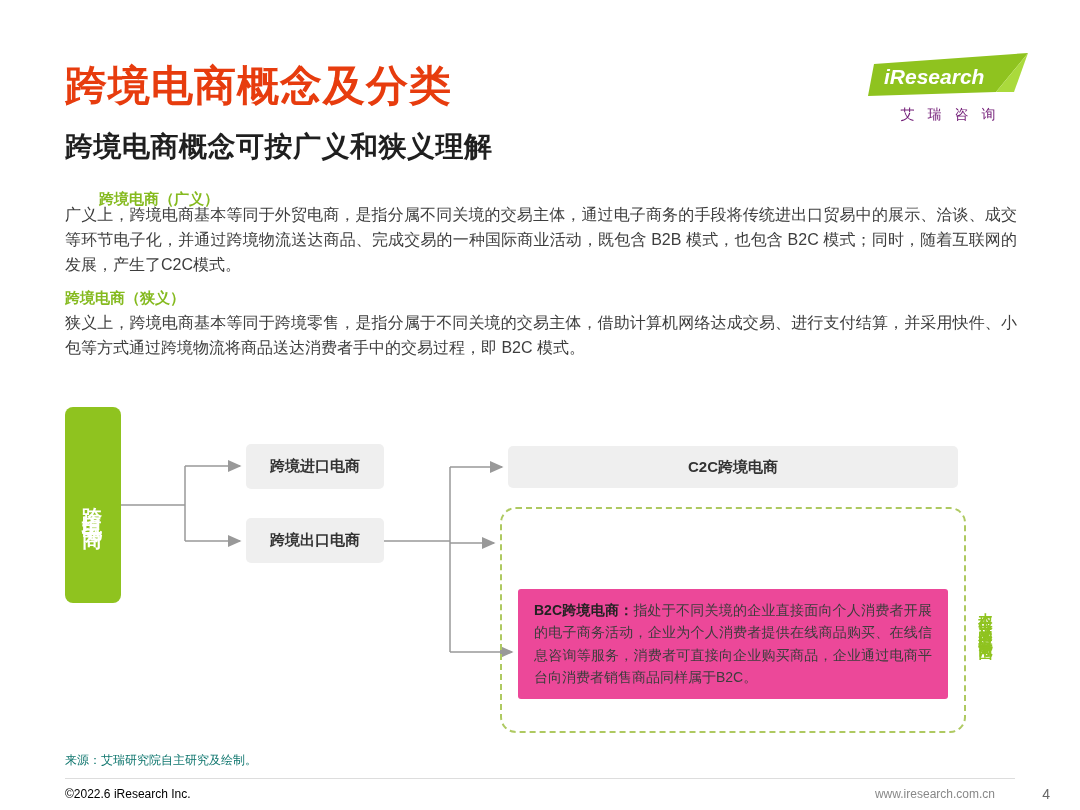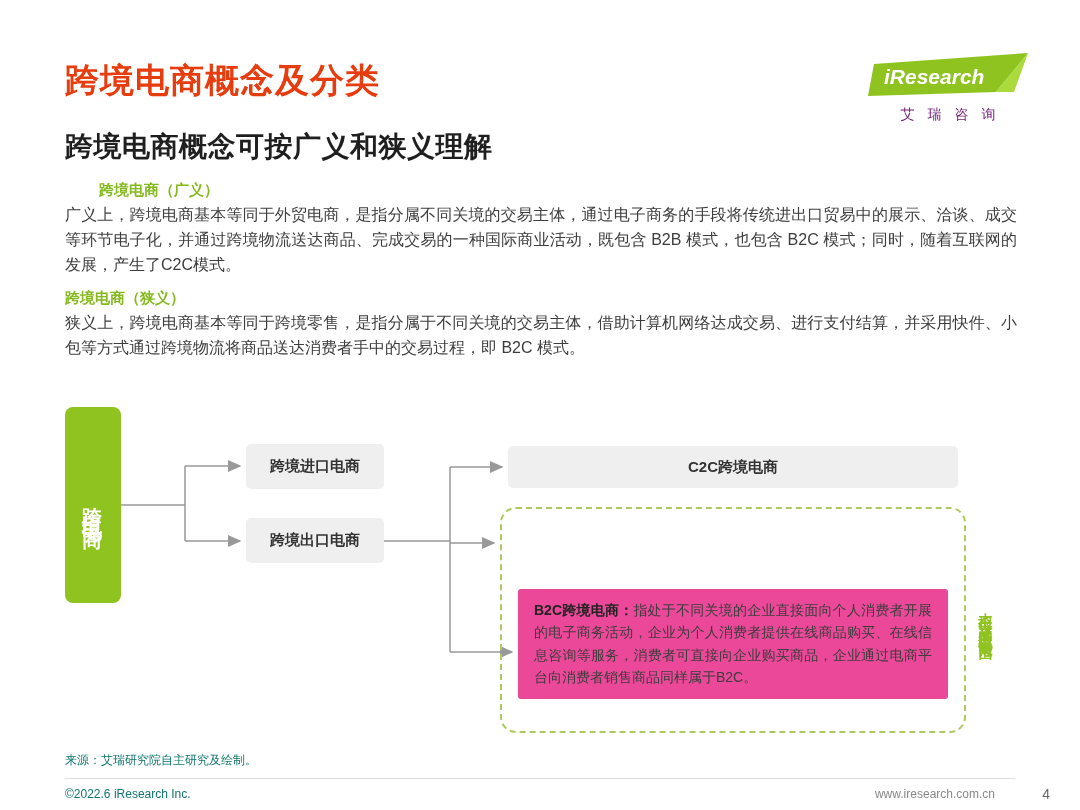--- a/index.html
+++ b/index.html
@@ -5,34 +5,34 @@
   * { margin:0; padding:0; box-sizing:border-box; }
   html,body { background:#e9e9e9; }
   .page {
     position:relative; width:1080px; height:810px; background:#ffffff;
     font-family:"Liberation Sans","DejaVu Sans",sans-serif; overflow:hidden;
     margin:0 auto;
   }
   .abs { position:absolute; }
 
   .page-title {
-    left:65px; top:58px; font-size:34px; font-weight:bold; color:#e73c0e;
+    left:65px; top:58px; font-size:42px; font-weight:bold; color:#e73c0e;
     letter-spacing:1px;
   }
   .subtitle {
     left:65px; top:128px; font-size:28px; font-weight:bold; color:#1f1f1f;
     letter-spacing:0.5px;
   }
 
   .logo-wrap { right:52px; top:52px; width:160px; text-align:center; }
   .logo-cn { margin-top:4px; font-size:14px; color:#701a75; letter-spacing:13px; padding-left:13px; }
 
   .sec-label { left:65px; font-size:15px; font-weight:bold; color:#85ba1f; }
   .sec-body  { left:65px; width:952px; font-size:16px; line-height:1.55; color:#3d3d3d; text-align:justify; }
-  .sec1-label { top:181px;padding-left:34px; }
+  .sec1-label { top:190px;padding-left:34px; }
   .sec1-body  { top:203px; }
   .sec2-label { top:289px; }
   .sec2-body  { top:311px; }
 
   
   .root-box {
     left:65px; top:407px; width:56px; height:196px; background:#8fc31f;
     border-radius:8px; display:flex; align-items:center; justify-content:center;
   }
   .root-box span {
@@ -63,21 +63,21 @@
   }
   .scope-label span {
     writing-mode:vertical-lr; text-orientation:upright; color:#8fc31f;
     font-size:14px; font-weight:bold; letter-spacing:3px;
   }
 
   .arrows { left:0; top:0; width:1080px; height:810px; pointer-events:none; }
 
   .source-note { left:65px; top:752px; font-size:12px; color:#0f766e; }
   .footer-divider { left:65px; top:778px; width:950px; border-top:1px solid #dddddd; height:0; }
-  .footer-left  { left:65px;  top:787px; font-size:12px; color:#0f766e; }
+  .footer-left  { left:65px;  top:787px; font-size:12px; color:#000000; }
   .footer-right { right:85px; top:787px; font-size:12px; color:#888888; }
   .page-number  { right:30px; top:786px; font-size:14px; color:#666666; }
 </style>
 </head>
 <body>
 
 <div class="page">
 
   <div class="abs page-title">跨境电商概念及分类</div>
 

